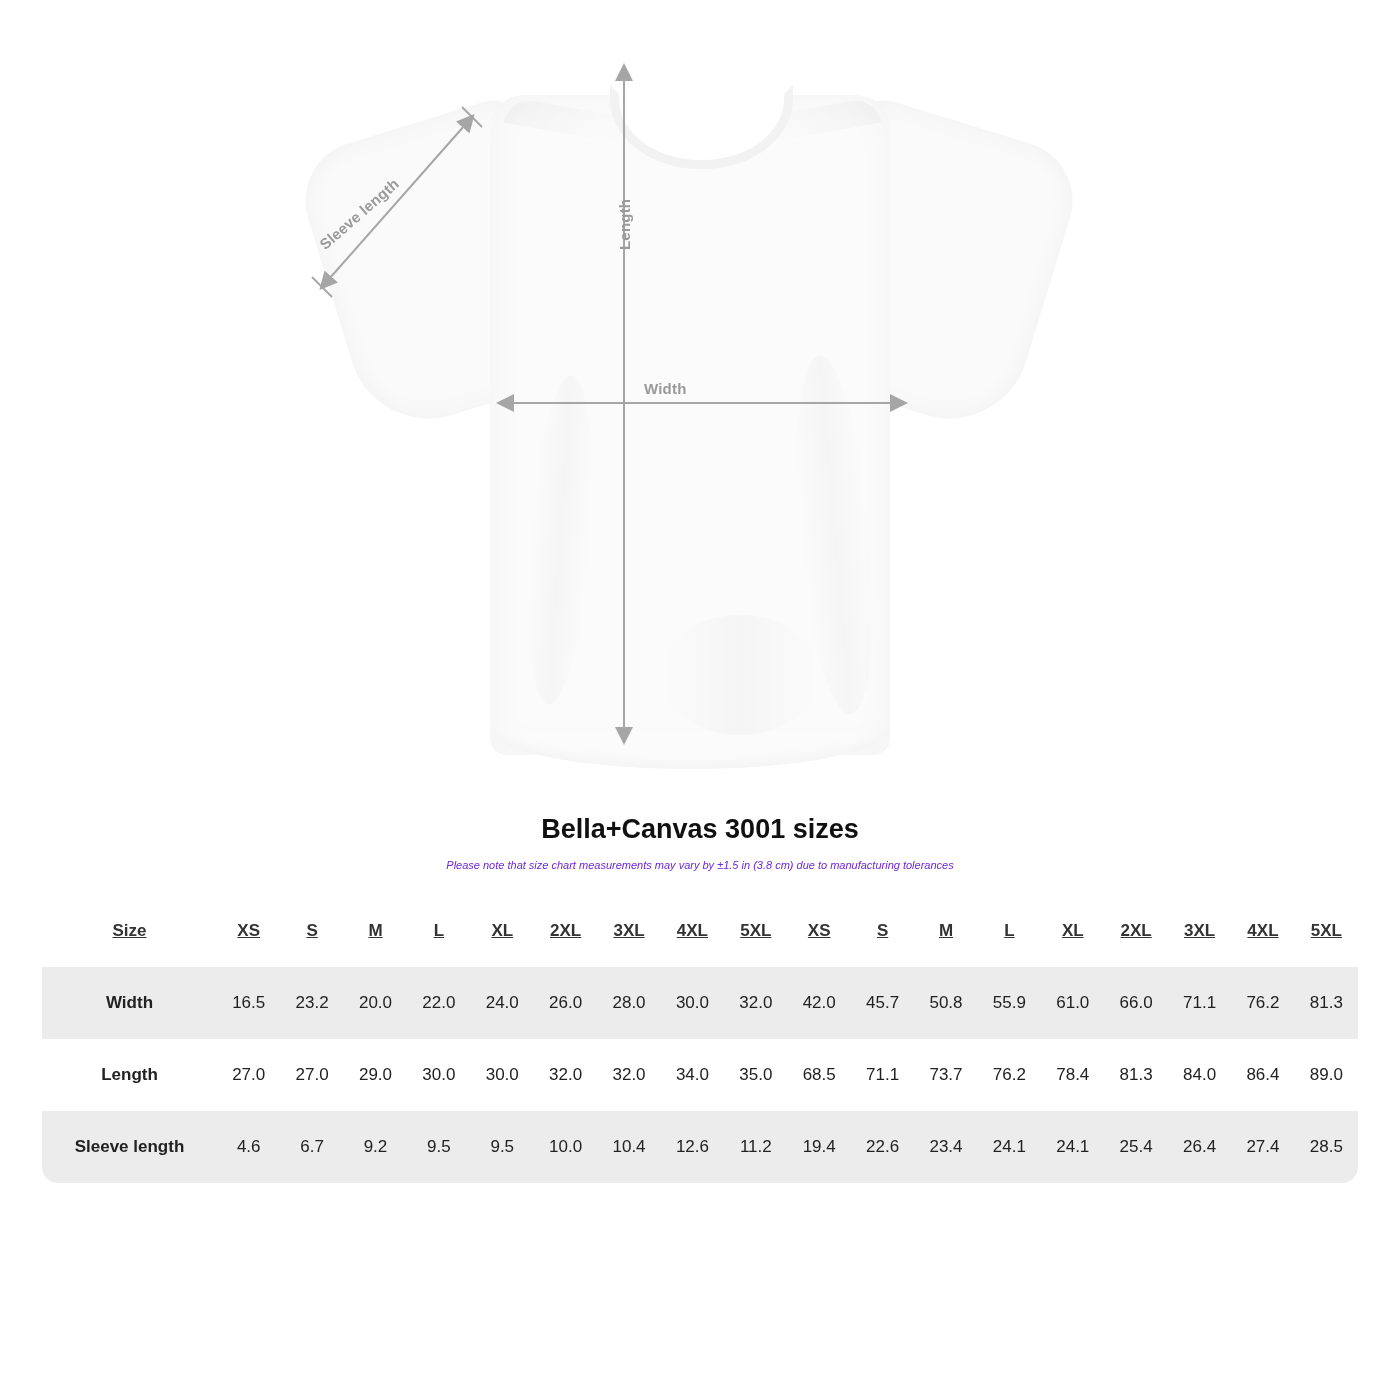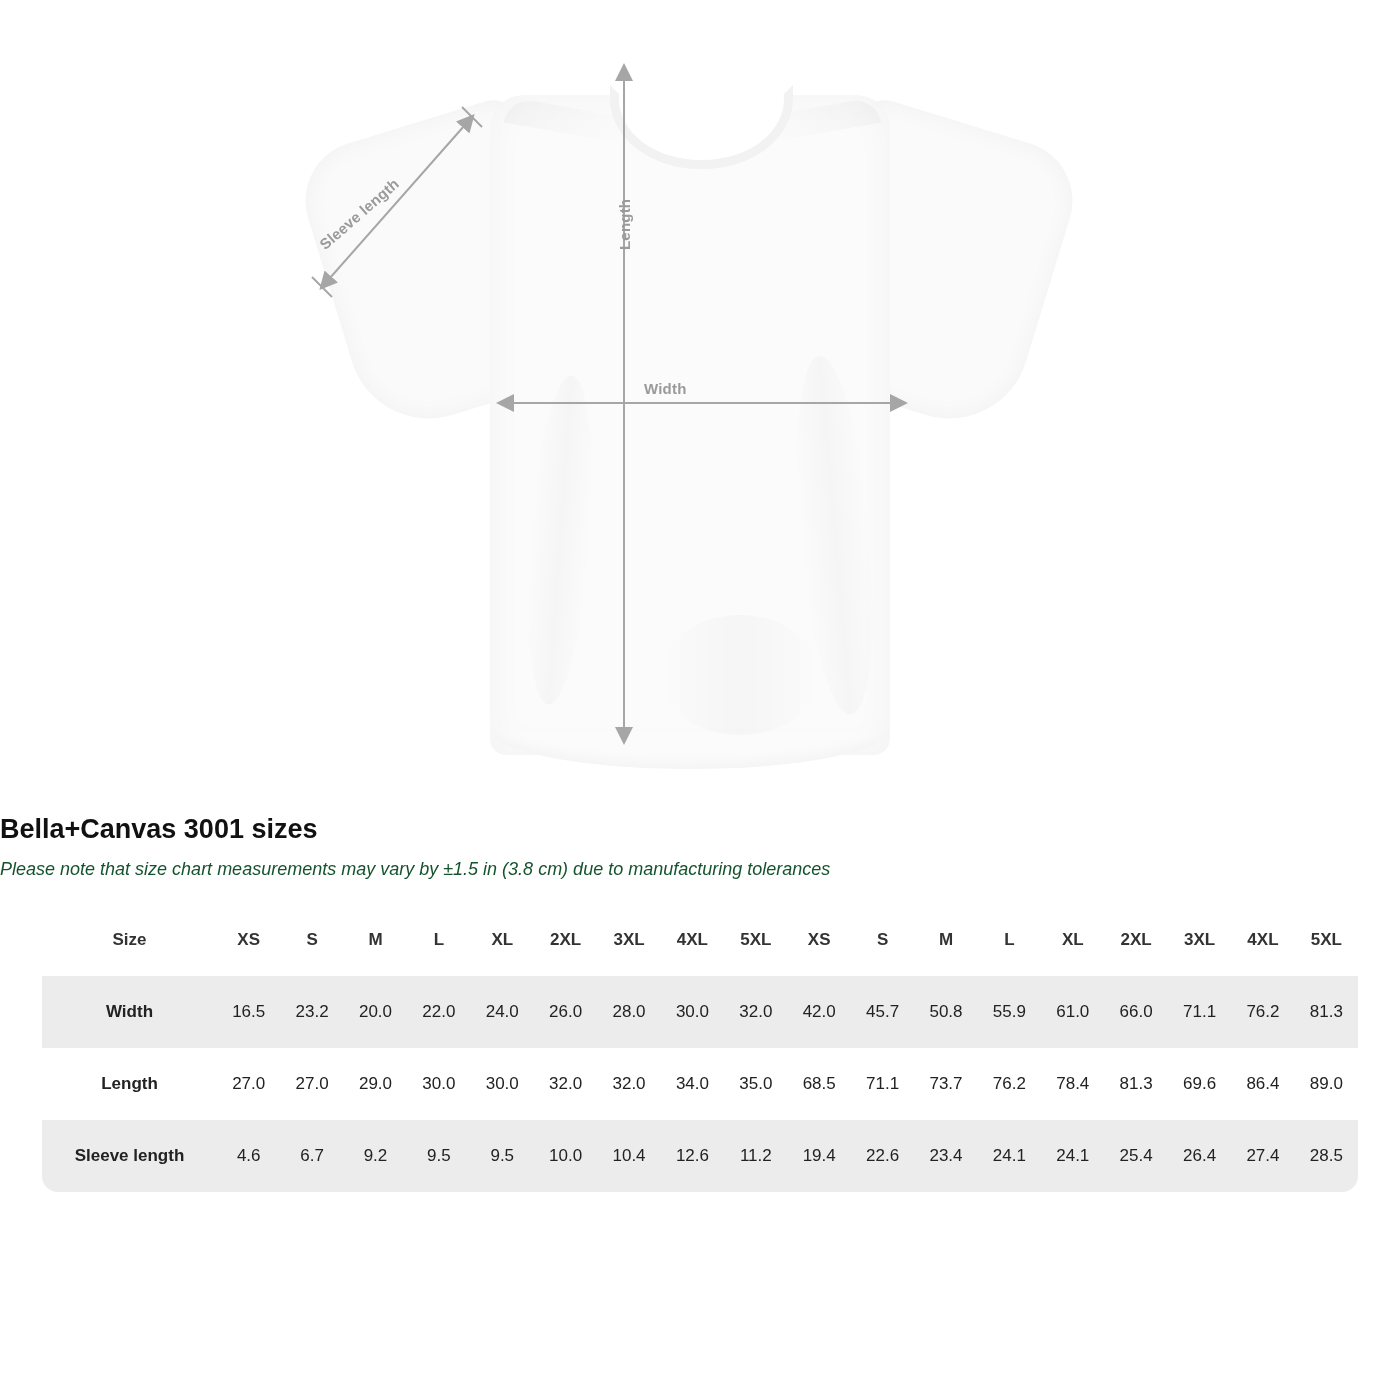--- a/index.html
+++ b/index.html
@@ -137,33 +137,33 @@
   .label-sleeve {
     left: 16px;
     top: 185px;
     transform: rotate(-41deg);
     transform-origin: left top;
     white-space: nowrap;
   }
 
   
   .chart-head {
-    text-align: left;
+    text-align: center;
     margin-top: 14px;
   }
   .chart-title {
     font-size: 27px;
     font-weight: bold;
     color: #111111;
     margin: 0 0 14px 0;
   }
   .chart-note {
-    font-size: 18px;
+    font-size: 11px;
     font-style: italic;
-    color: #14532d;
+    color: #6d28d9;
     margin: 0;
   }
 
   
   .table-wrap {
     margin: 24px 42px 0 42px;
     width: 1316px;
   }
   table.size-table {
     border-collapse: collapse;
@@ -194,21 +194,21 @@
   .round-bl { border-bottom-left-radius: 16px; }
   .round-br { border-bottom-right-radius: 16px; }
 
   table.size-table td {
     text-align: center;
     font-size: 17px;
     color: #222222;
     height: 70px;
     border: none;
   }
-  tr.head-row td { background: #ffffff; font-weight: bold; color: #333333; }
+  tr.head-row td { background: #ffffff; font-weight: bold; color: #333333; text-decoration: underline; }
   tr.row-odd td { background: #ececec; }
   tr.row-even td { background: #ffffff; }
   td.rowlabel {
     font-weight: bold;
     font-size: 18px;
     color: #333333;
     text-align: center;
   }
   td.sizelabel { font-weight: bold; font-size: 17px; color: #2b2b2b; }
   col.c-label { width: 175px; }
@@ -338,21 +338,21 @@
         <td>32.0</td>
         <td>32.0</td>
         <td>34.0</td>
         <td>35.0</td>
         <td>68.5</td>
         <td>71.1</td>
         <td>73.7</td>
         <td>76.2</td>
         <td>78.4</td>
         <td>81.3</td>
-        <td>69.6</td>
+        <td>84.0</td>
         <td>86.4</td>
         <td>89.0</td>
       </tr>
 
       <tr class="row-odd">
         <td class="rowlabel round-bl">Sleeve length</td>
         <td>4.6</td>
         <td>6.7</td>
         <td>9.2</td>
         <td>9.5</td>

